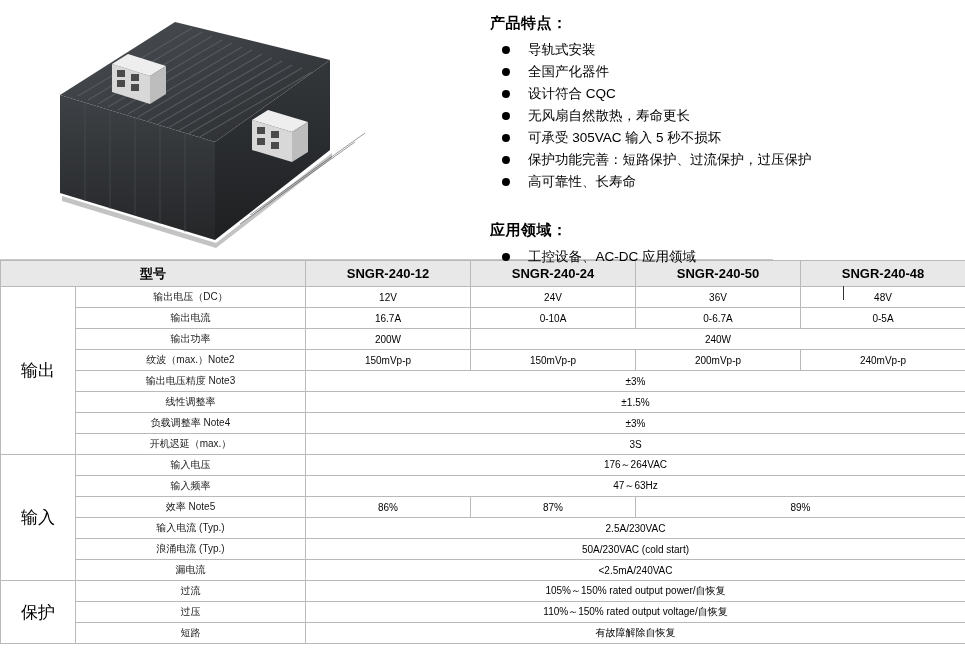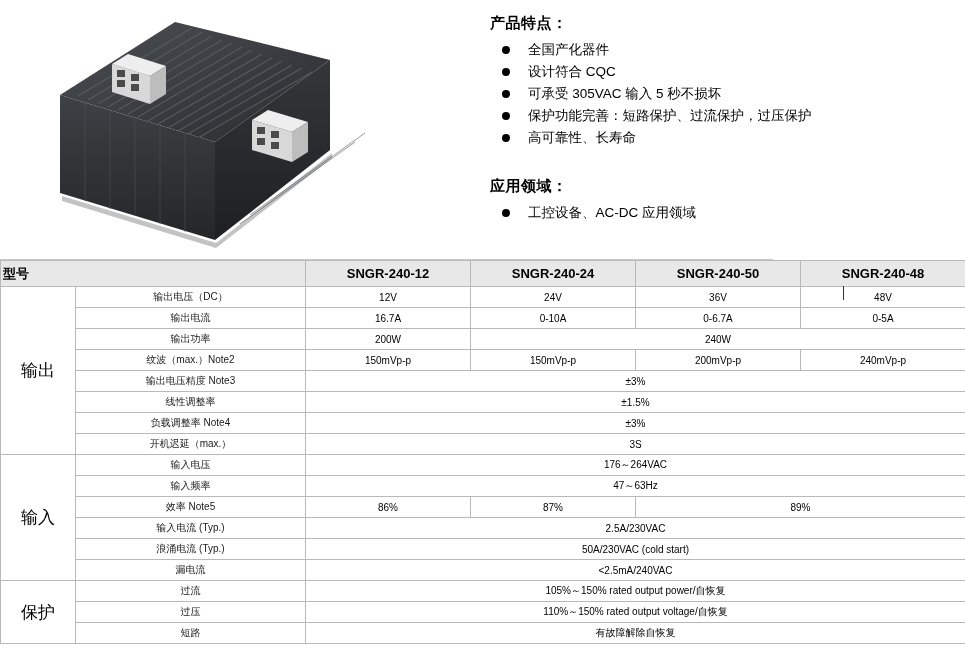--- a/index.html
+++ b/index.html
@@ -91,21 +91,21 @@
     vertical-align: middle;
     padding: 0 2px;
     font-weight: normal;
   }
   table.spec .hdr-row td {
     height: 26px;
     font-size: 13px;
     font-weight: bold;
     background: #e8e8e8;
   }
-  table.spec .hdr-row td.model-label { text-align: left; }
+  table.spec .hdr-row td.model-label { text-align: center; }
   table.spec tr.data td { height: 21px; }
   td.group {
     font-size: 17px;
     font-weight: bold;
     background: #ffffff;
   }
   td.param {
     text-align: left;
     padding-left: 12px;
     font-size: 10px;
@@ -201,22 +201,24 @@
           <rect x="271" y="142" width="8" height="7"></rect>
         </g>
 
         <polygon points="62,196 216,243 332,153 332,158 216,248 62,201" fill="#111" opacity="0.25"></polygon>
       </svg>
     </div>
 
     <div class="features">
       <div class="feat-title">产品特点：</div>
       <ul class="feat-list">
+        <li><span class="bullet"></span><span>导轨式安装</span></li>
         <li><span class="bullet"></span><span>全国产化器件</span></li>
         <li><span class="bullet"></span><span>设计符合 CQC</span></li>
+        <li><span class="bullet"></span><span>无风扇自然散热，寿命更长</span></li>
         <li><span class="bullet"></span><span>可承受 305VAC 输入 5 秒不损坏</span></li>
         <li><span class="bullet"></span><span>保护功能完善：短路保护、过流保护，过压保护</span></li>
         <li><span class="bullet"></span><span>高可靠性、长寿命</span></li>
       </ul>
       <div class="feat-title second">应用领域：</div>
       <ul class="feat-list">
         <li><span class="bullet"></span><span>工控设备、AC-DC 应用领域</span></li>
       </ul>
     </div>
   </div>

